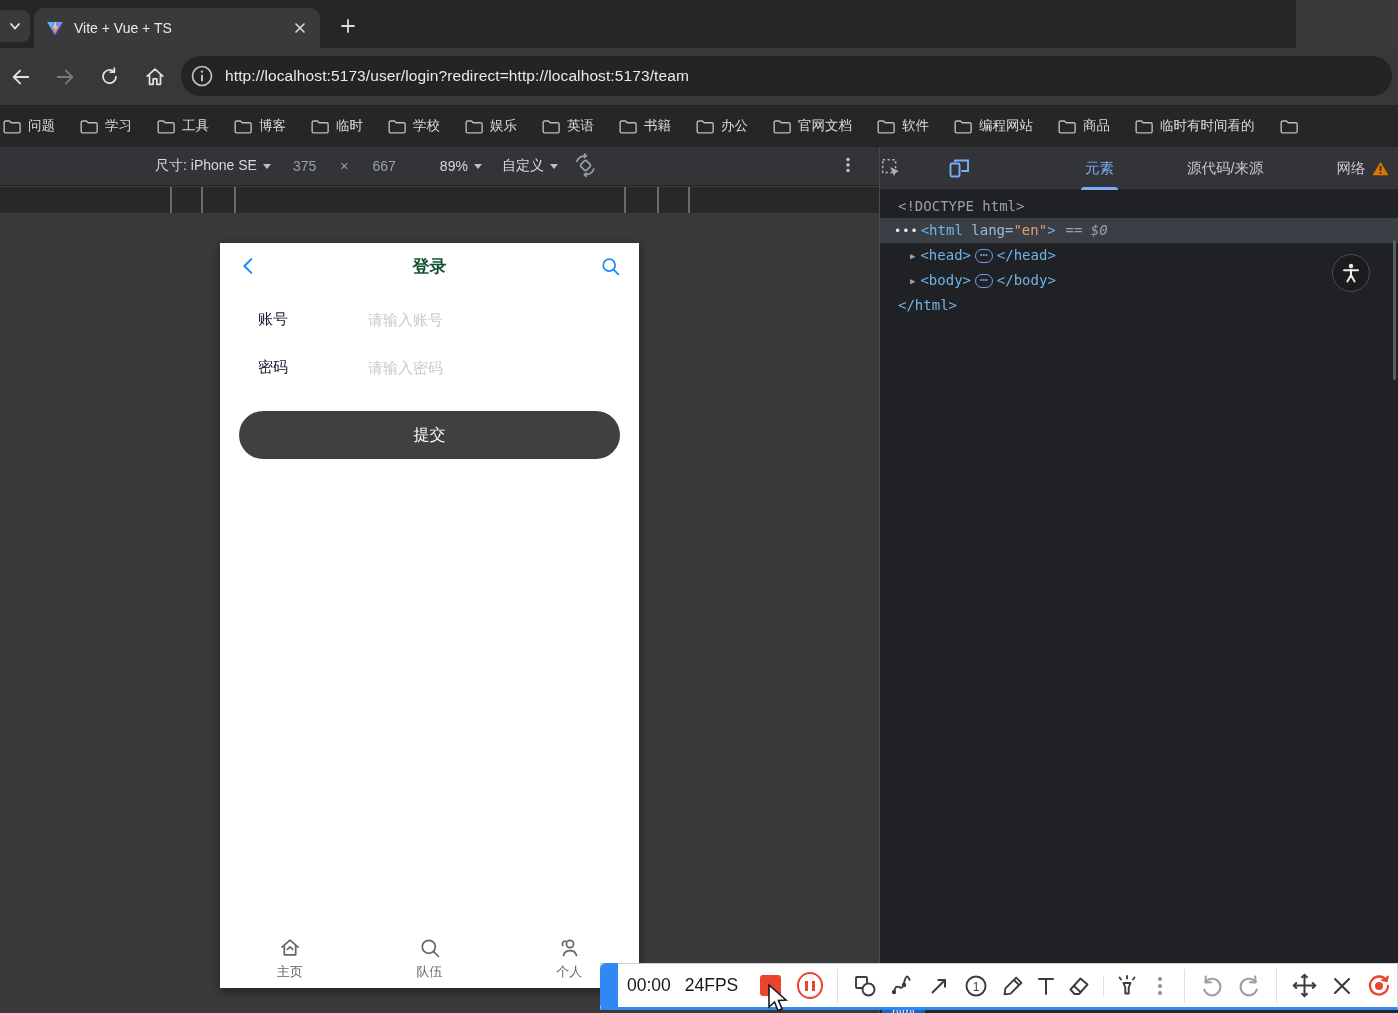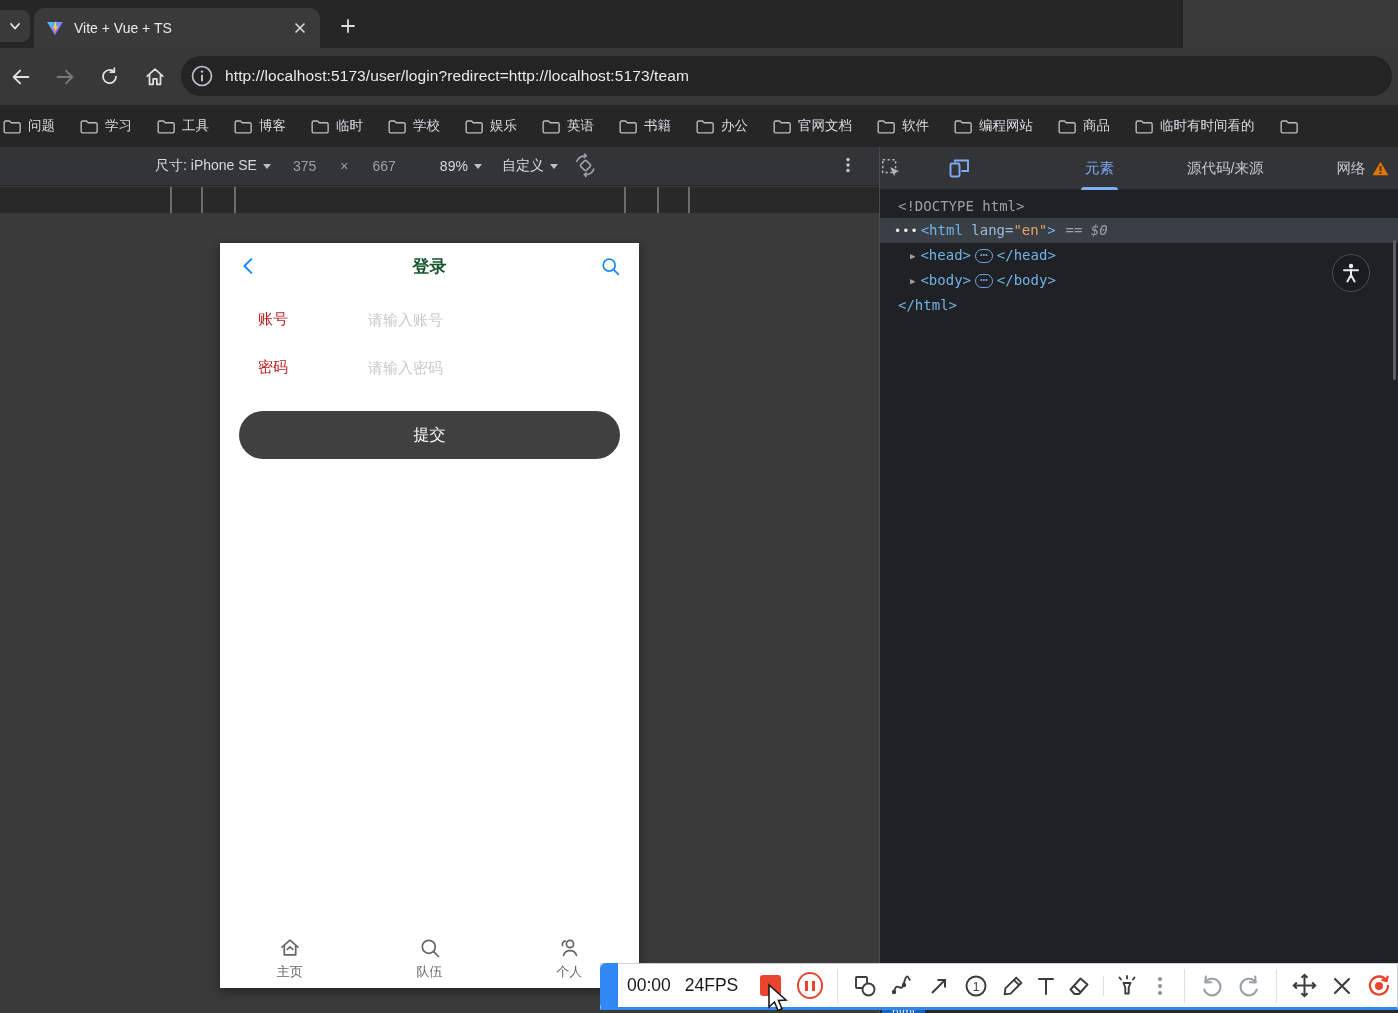--- a/index.html
+++ b/index.html
@@ -1,21 +1,21 @@
 <!DOCTYPE html>
 <html><head>
 <meta charset="utf-8">
 <style>
   * { margin:0; padding:0; box-sizing:border-box; }
   html,body { width:1398px; height:1013px; overflow:hidden; background:#3a3a3a;
     font-family:"Liberation Sans", sans-serif; }
   .screen { position:relative; width:1398px; height:1013px; background:#3a3a3a; }
 
   
-  .tabstrip { position:absolute; left:0; top:0; width:1183px; height:48px; background:#262626;text-decoration:underline; }
+  .tabstrip { position:absolute; left:0; top:0; width:1296px; height:48px; background:#262626;text-decoration:underline; }
   .tabsearch { position:absolute; left:0; top:10px; width:30px; height:32px; background:#3a3a3a;
     border-radius:0 8px 8px 0; display:flex; align-items:center; justify-content:center; }
   .tab { position:absolute; left:34px; top:8px; width:286px; height:40px; background:#3a3a3a;
     border-radius:10px 10px 0 0; display:flex; align-items:center; padding:0 10px 0 12px; }
   .tabtitle { color:#e8eaed; font-size:14px; margin-left:10px; flex:1; white-space:nowrap;
     overflow:hidden; }
   .tabclose { display:flex; width:20px; height:20px; align-items:center; justify-content:center; }
   .newtab { position:absolute; left:332px; top:12px; width:32px; height:28px; display:flex;
     align-items:center; justify-content:center; }
 
@@ -55,21 +55,21 @@
   
   .viewport { position:absolute; left:220px; top:30px; width:419px; height:745px; background:#ffffff;
     box-shadow:0 3px 10px rgba(0,0,0,.45); }
   .vnav { position:absolute; left:0; top:0; width:100%; height:46px; display:flex; align-items:center; }
   .vback { position:absolute; left:18px; top:12px; }
   .vtitle { width:100%; text-align:center; color:#14532d; font-size:17px; font-weight:600; }
   .vsearch { position:absolute; right:18px; top:13px; }
   .vrow { position:absolute; left:0; width:100%; height:48px; display:flex; align-items:center;
     padding-left:38px; }
   .vrow.r1 { top:52px; } .vrow.r2 { top:100px; }
-  .vlabel { width:110px; color:#b91c1c; font-size:15px; }
+  .vlabel { width:110px; color:#0f172a; font-size:15px; }
   .vinput { border:none; outline:none; background:transparent; font-size:15px; color:#323233;
     width:220px; font-family:"Liberation Sans",sans-serif; }
   .vinput::placeholder { color:#c8c9cc; }
   .vsubmit { position:absolute; left:19px; top:168px; width:381px; height:48px; border:none;
     border-radius:24px; background:#404040; color:#ffffff; font-size:16px;
     font-family:"Liberation Sans",sans-serif; }
   .vtabbar { position:absolute; left:0; bottom:0; width:100%; height:63px; display:flex;
     background:#fff; }
   .vtab { flex:1; display:flex; flex-direction:column; align-items:center; padding-top:11px; gap:3px; }
   .vtab span { font-size:13px; color:#646566; }

